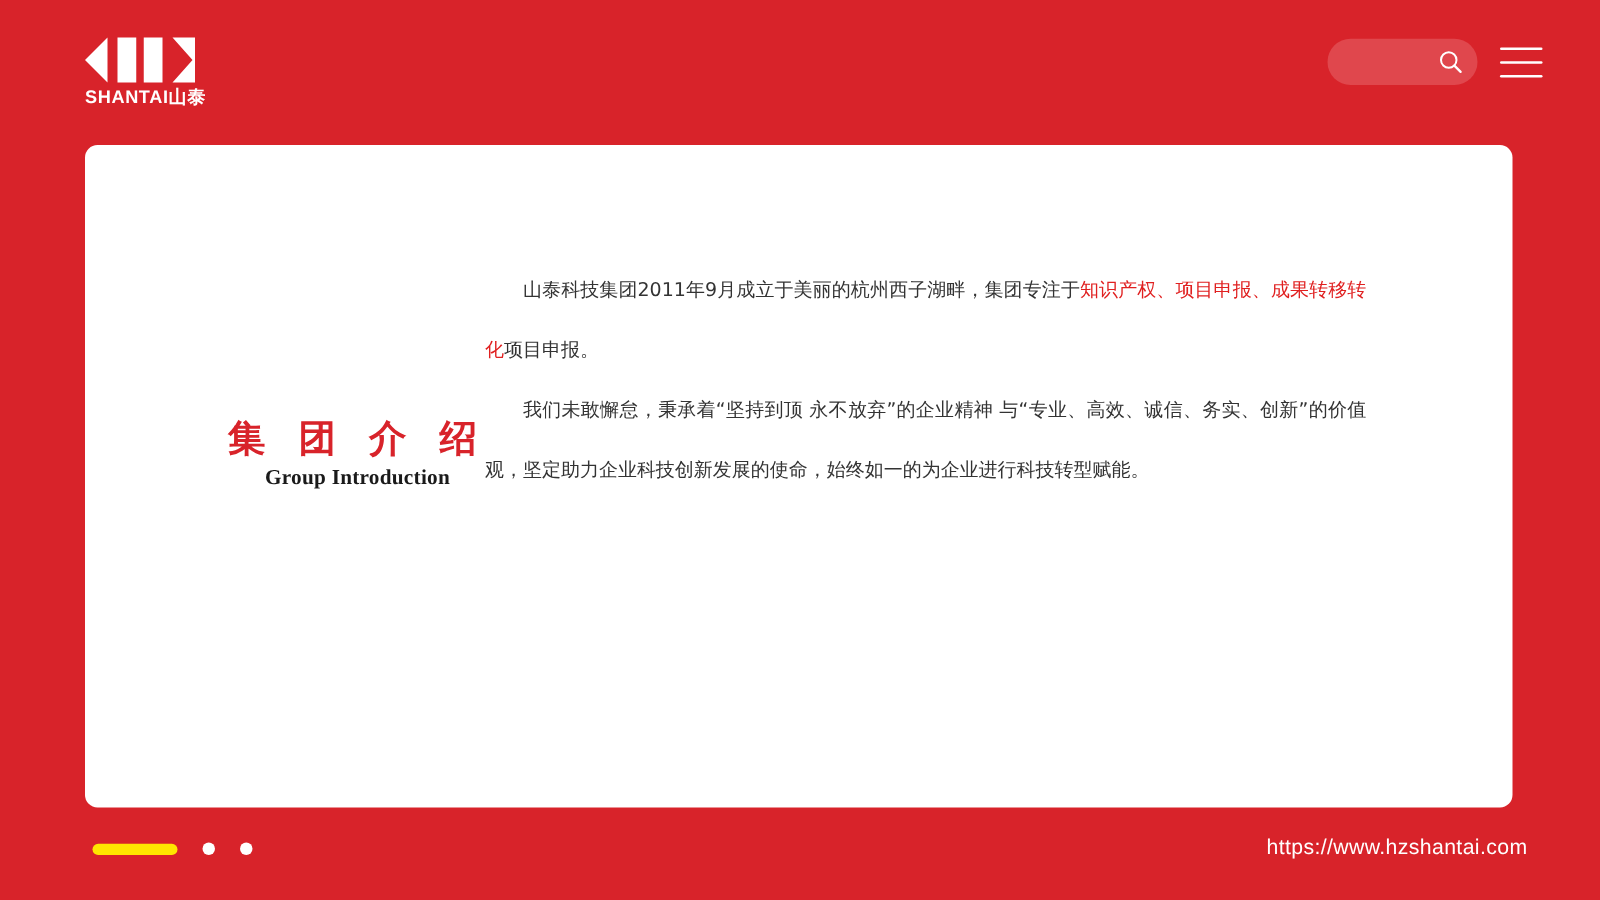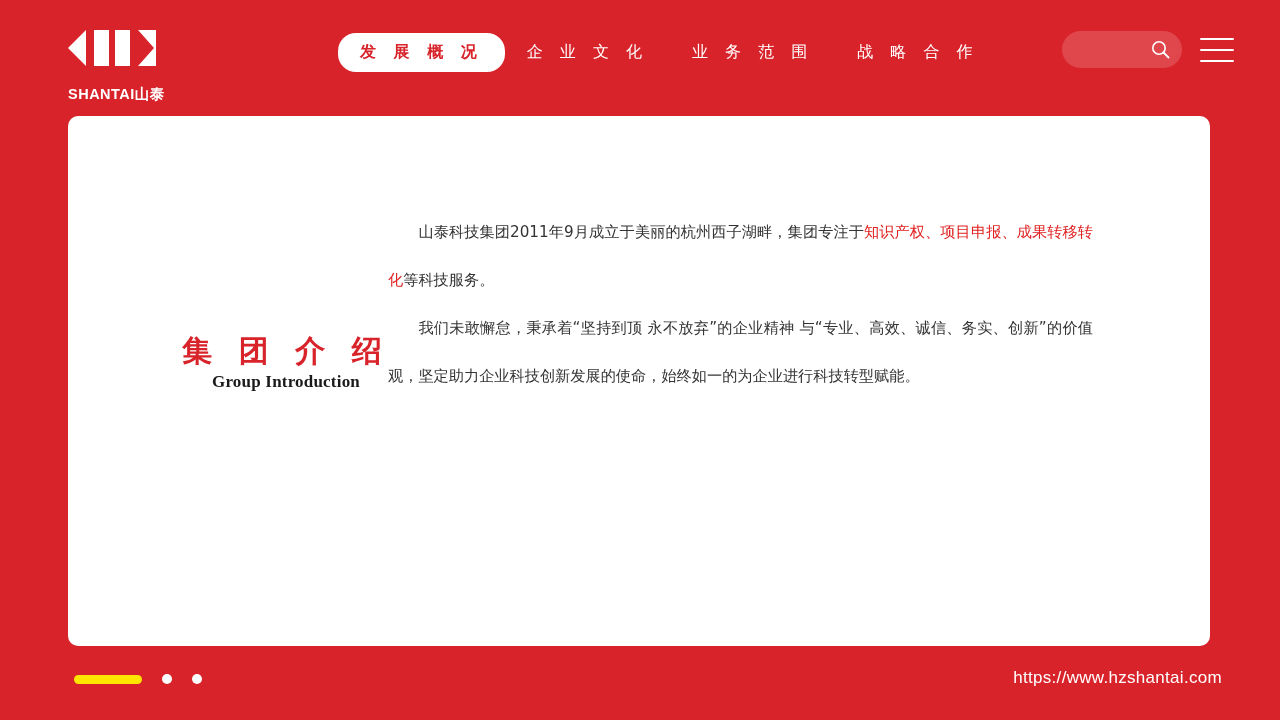--- a/index.html
+++ b/index.html
@@ -25,21 +25,21 @@
     position: absolute; left: 68px; top: 28px;
     width: 106px; height: 62px;
     display: flex; flex-direction: column; align-items: flex-start;
   }
   .logo-mark {
     position: relative;
     width: 104px; height: 40px;
   }
   .logo-mark svg { display: block; }
   .logo-text {
-    margin-top: 17px;
+    margin-top: 0;
     color: #ffffff;
     font-size: 14.5px;
     font-weight: bold;
     letter-spacing: 0.5px;
     white-space: nowrap;
     font-family: "Liberation Sans", sans-serif;
   }
 
   .nav {
     position: absolute; left: 338px; top: 33px;
@@ -158,26 +158,20 @@
         <svg width="104" height="40" viewBox="0 0 104 40" xmlns="http://www.w3.org/2000/svg">
           <polygon points="0,20 18,2 18,38" fill="#ffffff"></polygon>
           <rect x="26" y="2" width="15" height="36" fill="#ffffff"></rect>
           <rect x="47" y="2" width="15" height="36" fill="#ffffff"></rect>
           <polygon points="70,2 88,2 88,38 70,38 86,20" fill="#ffffff"></polygon>
         </svg>
       </div>
       <div class="logo-text">SHANTAI山泰</div>
     </div>
 
-    <div class="nav">
-      <div class="nav-item active">发 展 概 况</div>
-      <div class="nav-item">企 业 文 化</div>
-      <div class="nav-item">业 务 范 围</div>
-      <div class="nav-item">战 略 合 作</div>
-    </div>
 
     <div class="search-box">
       <div class="search-icon">
         <svg width="19" height="19" viewBox="0 0 19 19" xmlns="http://www.w3.org/2000/svg">
           <circle cx="8" cy="8" r="6.2" fill="none" stroke="#ffffff" stroke-width="1.6"></circle>
           <line x1="12.5" y1="12.5" x2="17.5" y2="17.5" stroke="#ffffff" stroke-width="1.8" stroke-linecap="round"></line>
         </svg>
       </div>
     </div>
 
@@ -188,21 +182,21 @@
     </div>
   </div>
 
   <div class="card">
     <div class="card-title">
       <div class="card-title-cn">集 团 介 绍</div>
       <div class="card-title-en">Group Introduction</div>
     </div>
 
     <div class="body-text" id="body-text">
-        <p><span>山泰科技集团2011年9月成立于美丽的杭州西子湖畔，集团专注于</span><span class="hl">知识产权、项目申报、成果转移转化</span><span>等科技服务。</span></p>
+        <p><span>山泰科技集团2011年9月成立于美丽的杭州西子湖畔，集团专注于</span><span class="hl">知识产权、项目申报、成果转移转化</span><span>项目申报。</span></p>
         <p><span>我们未敢懈怠，秉承着“坚持到顶 永不放弃”的企业精神 与“专业、高效、诚信、务实、创新”的价值观，坚定助力企业科技创新发展的使命，始终如一的为企业进行科技转型赋能。</span></p>
       </div>
   </div>
 
   <div class="dots">
     <div class="dot-bar"></div>
     <div class="dot"></div>
     <div class="dot"></div>
   </div>
 

